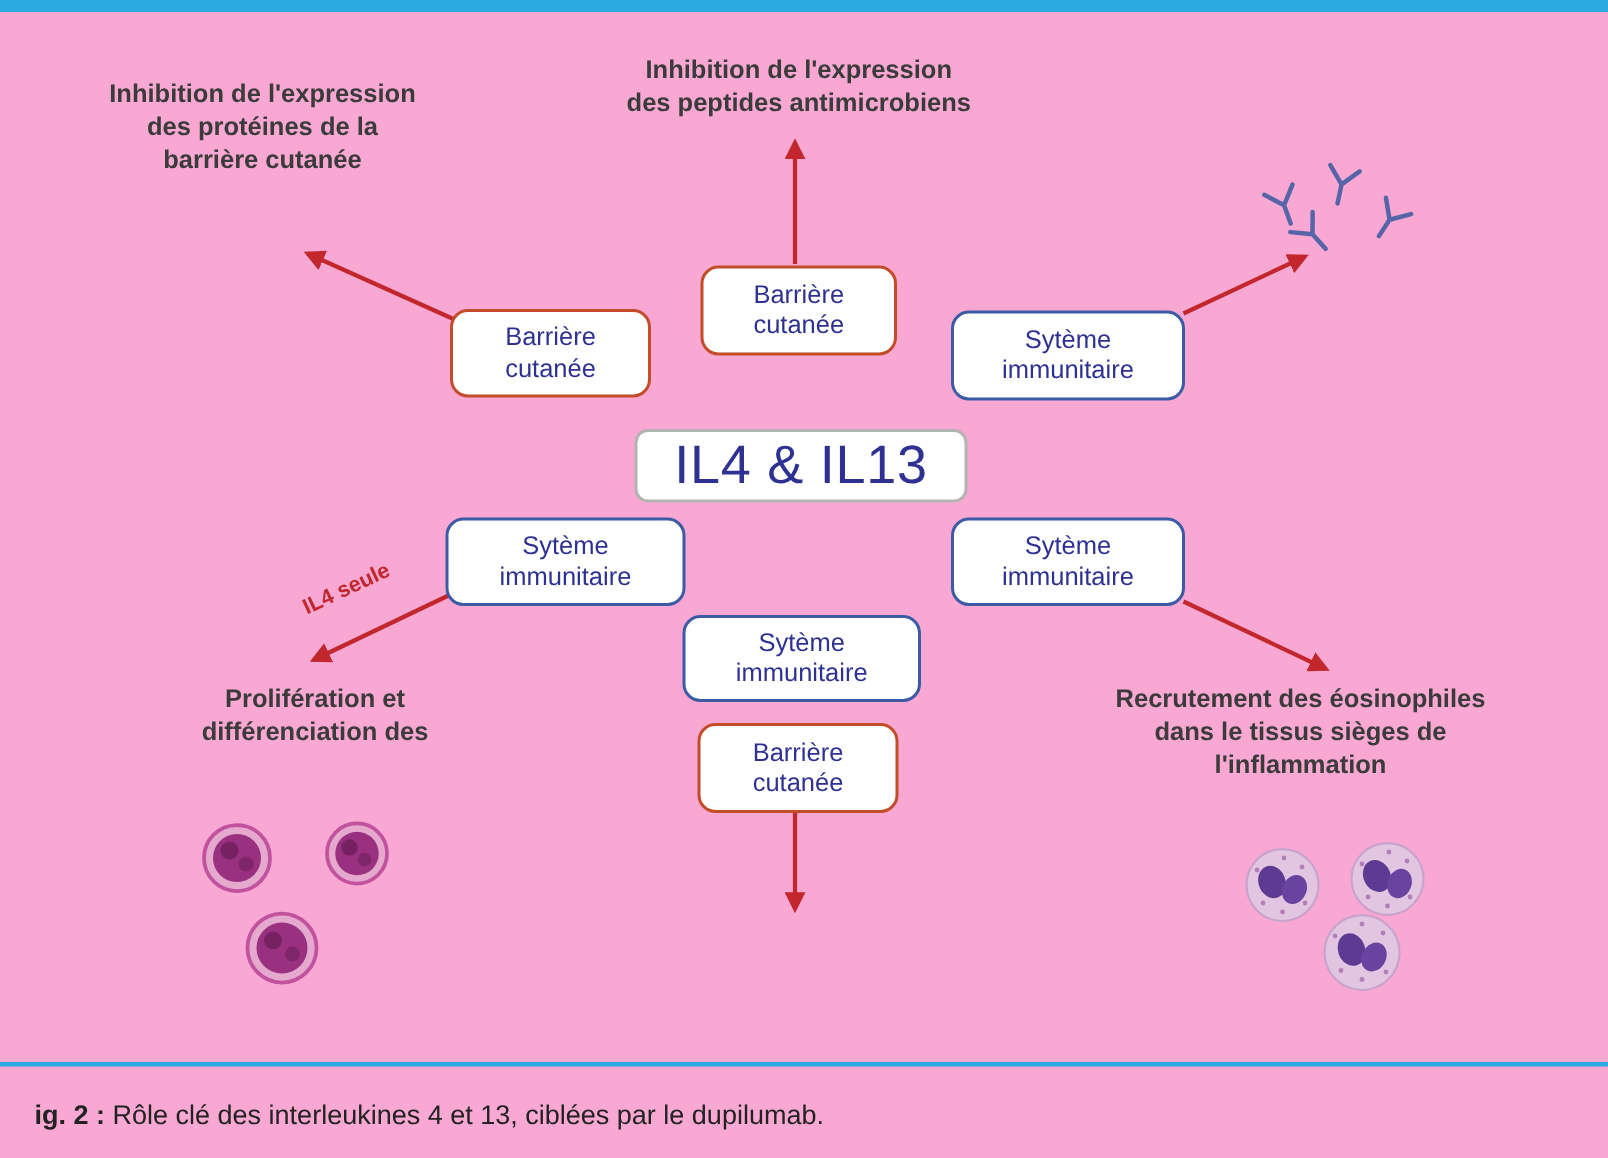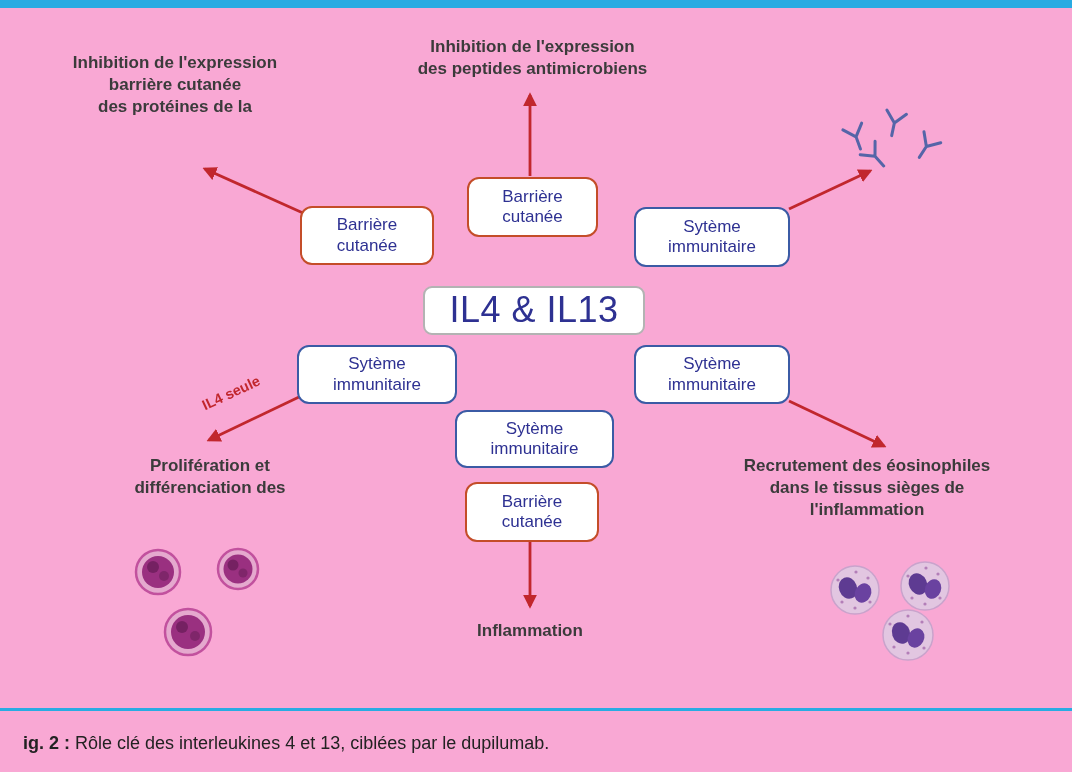--- a/index.html
+++ b/index.html
@@ -66,44 +66,41 @@
     <line x1="303" y1="213" x2="205" y2="169" stroke="#C1272D" stroke-width="2.8" marker-end="url(#arrowhead)"></line>
     <line x1="530" y1="176" x2="530" y2="95" stroke="#C1272D" stroke-width="2.8" marker-end="url(#arrowhead)"></line>
     <line x1="789" y1="209" x2="870" y2="171" stroke="#C1272D" stroke-width="2.8" marker-end="url(#arrowhead)"></line>
     <line x1="299" y1="397" x2="209" y2="440" stroke="#C1272D" stroke-width="2.8" marker-end="url(#arrowhead)"></line>
     <line x1="789" y1="401" x2="884" y2="446" stroke="#C1272D" stroke-width="2.8" marker-end="url(#arrowhead)"></line>
     <line x1="530" y1="540" x2="530" y2="606" stroke="#C1272D" stroke-width="2.8" marker-end="url(#arrowhead)"></line>
   </svg>
 
   <div class="outcome" style="left:30px;top:52px;width:290px;">
     <div>Inhibition de l'expression</div>
+    <div>des protéines de la</div>
     <div>barrière cutanée</div>
-    <div>des protéines de la</div>
   </div>
 
   <div class="outcome" style="left:385px;top:36px;width:295px;">
     <div>Inhibition de l'expression</div>
     <div>des peptides antimicrobiens</div>
   </div>
 
 
   <div class="outcome" style="left:75px;top:455px;width:270px;">
     <div>Prolifération et</div>
     <div>différenciation des</div>
   </div>
 
   <div class="outcome" style="left:727px;top:455px;width:280px;">
     <div>Recrutement des éosinophiles</div>
     <div>dans le tissus sièges de</div>
     <div>l'inflammation</div>
   </div>
 
-  <div class="outcome" style="left:430px;top:620px;width:200px;">
-    <div>Inflammation</div>
-  </div>
 
   <div class="il4-label" style="left:203px;top:398px;">IL4 seule</div>
 
   <div class="node orange" style="left:467px;top:177px;width:127px;height:56px;">
     <span>Barrière</span>
     <span>cutanée</span>
   </div>
 
   <div class="node orange" style="left:300px;top:206px;width:130px;height:55px;">
     <span>Barrière</span>

